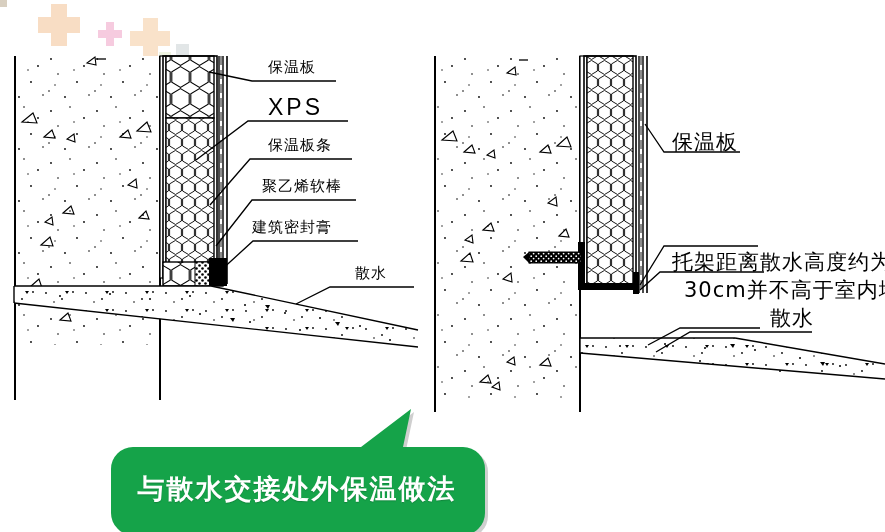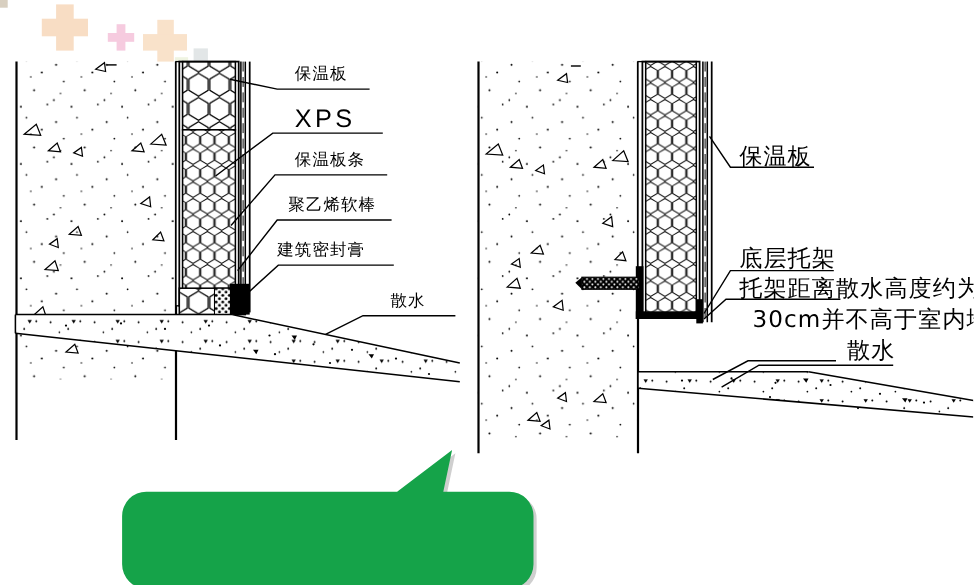--- a/index.html
+++ b/index.html
@@ -241,30 +241,30 @@
   </svg>
 
   <div class="lbl cn" style="left:268px;top:58px;">保温板</div>
   <div class="lbl xps" style="left:268px;top:94px;">XPS</div>
   <div class="lbl cn" style="left:268px;top:136px;">保温板条</div>
   <div class="lbl cn" style="left:252px;top:177px;margin-left:10px;">聚乙烯软棒</div>
   <div class="lbl cn" style="left:252px;top:218px;">建筑密封膏</div>
   <div class="lbl cn" style="left:355px;top:264px;">散水</div>
 
   <div class="lbl cn-big" style="left:672px;top:128px;">保温板</div>
-  <div class="lbl cn-big" style="left:672px;top:221px;">底层托架</div>
   <div class="lbl cn-big" style="left:672px;top:248px;">托架距离散水高度约为20~</div>
   <div class="lbl cn-big" style="left:684px;top:276px;">30cm并不高于室内地面</div>
   <div class="lbl cn-big" style="left:770px;top:304px;">散水</div>
 
   <svg style="position:absolute;left:108px;top:404px;width:380px;height:128px;" viewBox="0 0 380 128">
     <g transform="translate(3,3)">
       <path d="M22 40 H250 L300 2 L292 40 H352 A22 22 0 0 1 374 62
                V106 A22 22 0 0 1 352 128 H22 A22 22 0 0 1 0 106
                V62 A22 22 0 0 1 22 40 Z" fill="#a8a8a8" opacity="0.55" transform="translate(3,3)"></path>
       <path d="M22 40 H250 L300 2 L292 40 H352 A22 22 0 0 1 374 62
                V106 A22 22 0 0 1 352 128 H22 A22 22 0 0 1 0 106
                V62 A22 22 0 0 1 22 40 Z" fill="#15a349"></path>
     </g>
   </svg>
+  <div class="callout-label" style="left:112px;top:450px;width:370px;height:78px;">与散水交接处外保温做法</div>
 
 
 </div>
 
 </body></html>

